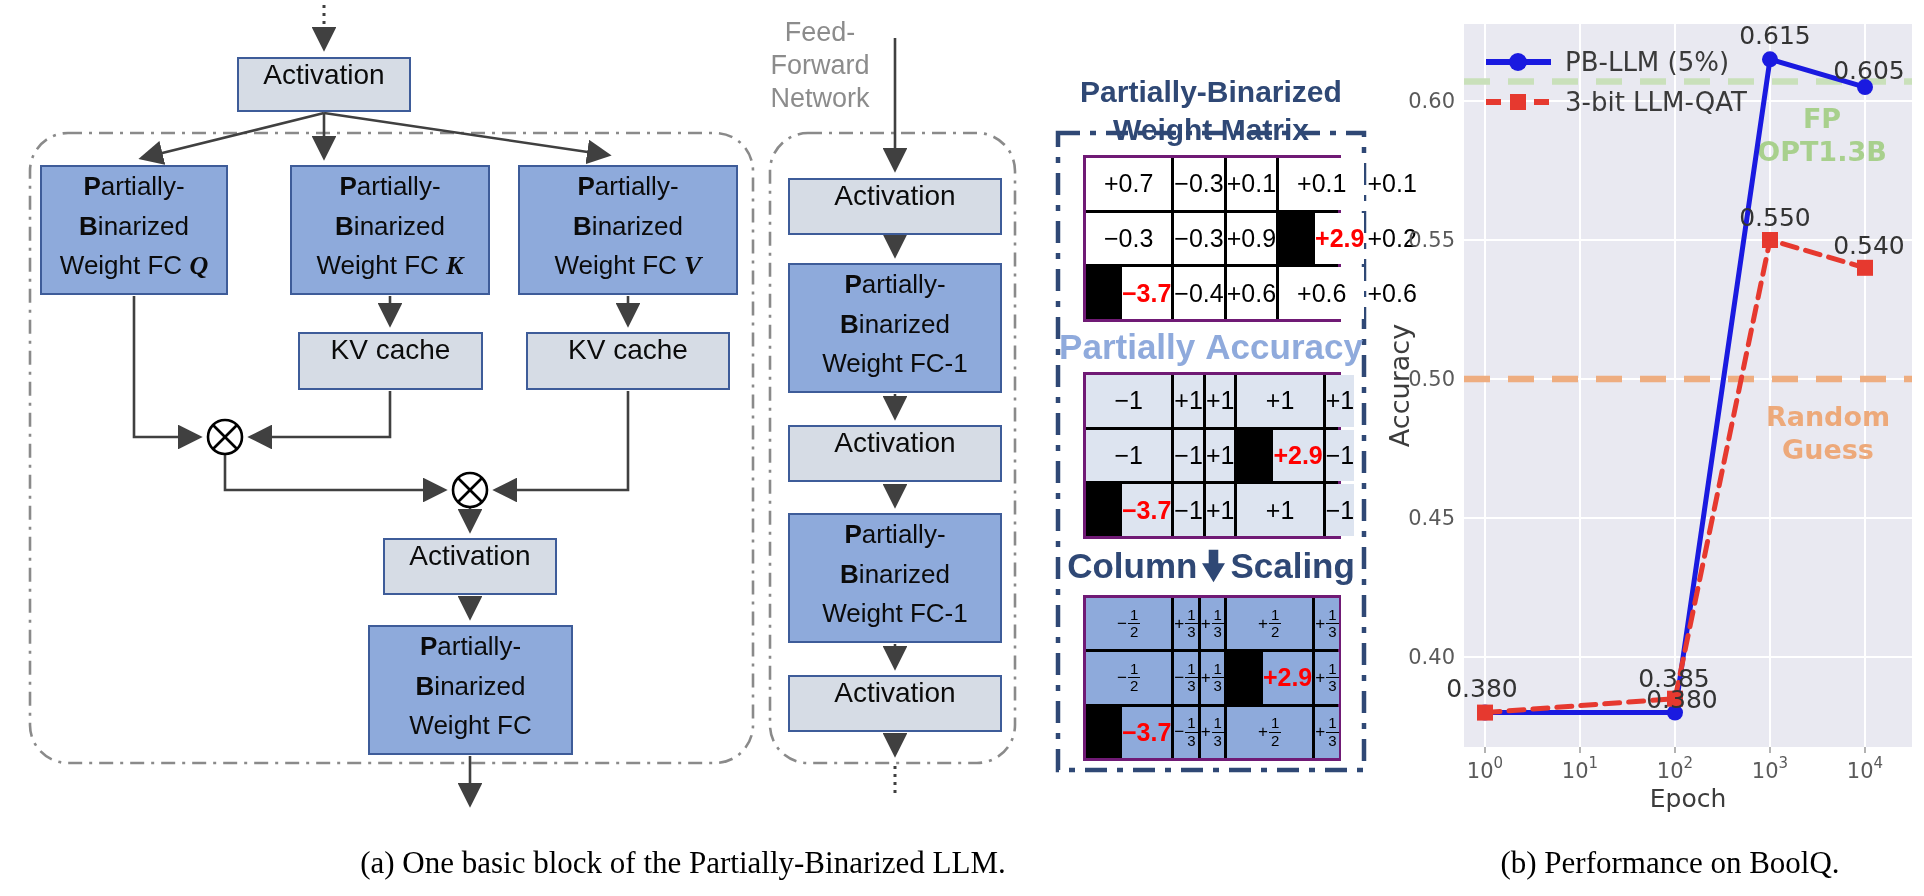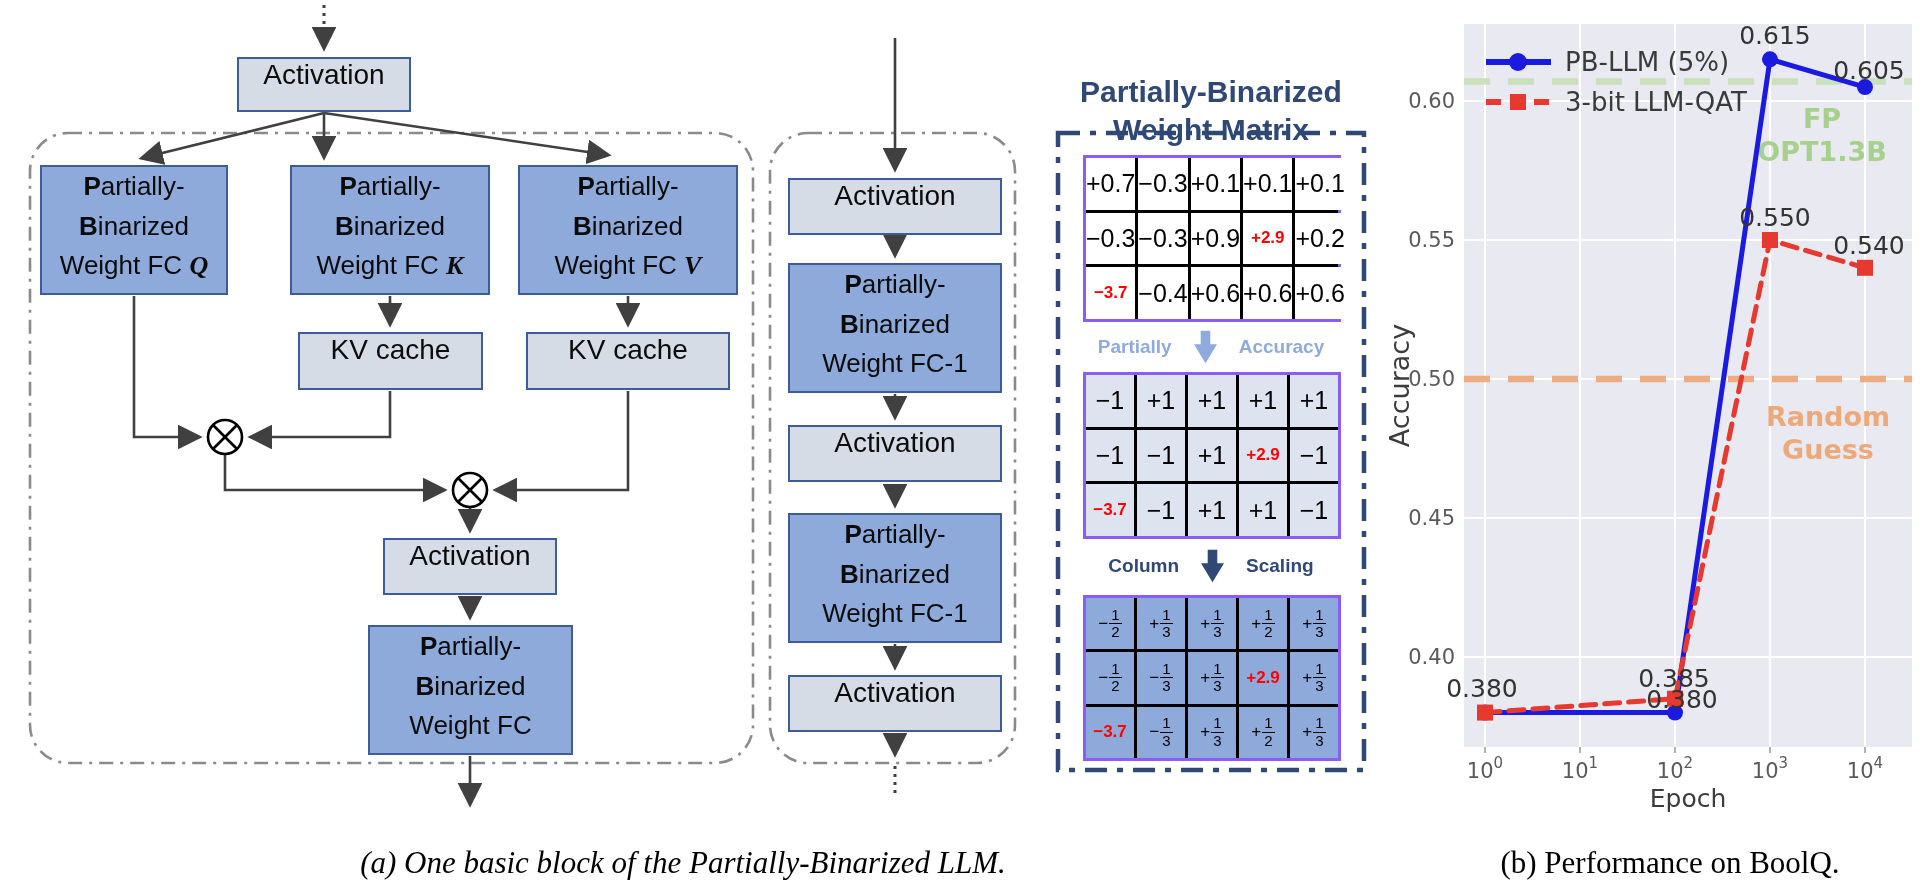--- a/index.html
+++ b/index.html
@@ -15,31 +15,31 @@
   .onel{font-size:28px;}
   .pb{font-size:26px;}
   .pb-line{display:block;line-height:1.52;}
   .cap::first-letter{font-weight:700;}
   .mvar{font-family:"Liberation Serif",serif;font-style:italic;font-weight:700;}
   .glabel{position:absolute;color:#8c8c8c;font-size:27px;line-height:1.22;text-align:center;font-weight:500;}
 
   
   .panel-title{position:absolute;text-align:center;font-size:30px;font-weight:700;
                color:var(--navy);line-height:1.25;}
-  .step-label{position:absolute;display:flex;align-items:center;justify-content:center;gap:22px;
-              font-size:19px;font-weight:700;}
+  .step-label{position:absolute;display:flex;align-items:center;justify-content:center;gap:5px;
+              font-size:35px;font-weight:700;}
   .step1{color:var(--step1_color);}
   .step2{color:var(--navy);}
   .mat{position:absolute;display:grid;grid-template-columns:repeat(5,1fr);grid-auto-rows:1fr;
-       gap:3px;background:#000;border:3px solid #8b5cf6;box-sizing:border-box;}
+       gap:3px;background:#000;border:3px solid #701a75;box-sizing:border-box;}
   .mat .cell{display:flex;align-items:center;justify-content:center;font-size:25px;color:#000;}
   #m1 .cell{background:#ffffff;}
   #m2 .cell{background:#dde4f0;}
   #m3 .cell{background:var(--box_blue);}
-  .mat .cell.hl{background:var(--highlight_bg);color:var(--highlight_text);font-weight:700;font-size:17px;}
+  .mat .cell.hl{background:var(--highlight_bg);color:var(--highlight_text);font-weight:700;font-size:25px;margin-left:36px;}
   .sgn{font-size:17px;margin-right:1px;}
   .fr{display:inline-flex;flex-direction:column;align-items:center;line-height:1.1;font-size:15px;}
   .fn{border-bottom:1.7px solid #000;padding:0 2px;}
 
   
   .caption{position:absolute;font-family:"Liberation Serif",serif;font-size:31px;text-align:center;color:#000;}
 
   #chart{position:absolute;left:1385px;top:0;width:539px;height:830px;}
   #diagram-svg{position:absolute;left:0;top:0;}
 </style>
@@ -130,20 +130,25 @@
 
   <div class="box light onel" style="left:383px;top:538px;width:174px;height:57px;">
     <span>Activation</span>
   </div>
   <div class="box blue pb" style="left:368px;top:625px;width:205px;height:130px;">
     <span class="pb-line cap">Partially-</span>
     <span class="pb-line cap">Binarized</span>
     <span class="pb-line">Weight FC</span>
   </div>
 
+  <div class="glabel" style="left:745px;top:16px;width:150px;">
+    <span>Feed-</span><br>
+    <span>Forward</span><br>
+    <span>Network</span>
+  </div>
 
   <div class="box light onel" style="left:788px;top:178px;width:214px;height:57px;">
     <span>Activation</span>
   </div>
   <div class="box blue pb" style="left:788px;top:263px;width:214px;height:130px;">
     <span class="pb-line cap">Partially-</span>
     <span class="pb-line cap">Binarized</span>
     <span class="pb-line">Weight FC-1</span>
   </div>
   <div class="box light onel" style="left:788px;top:425px;width:214px;height:57px;">
@@ -366,16 +371,16 @@
         <text x="297" y="708" text-anchor="middle" fill="#333333" font-size="25">0.380</text>
         <text x="390" y="44" text-anchor="middle" fill="#333333" font-size="25">0.615</text>
         <text x="484" y="79" text-anchor="middle" fill="#333333" font-size="25">0.605</text>
         <text x="390" y="226" text-anchor="middle" fill="#333333" font-size="25">0.550</text>
         <text x="484" y="254" text-anchor="middle" fill="#333333" font-size="25">0.540</text>
         <text x="303" y="807" text-anchor="middle" fill="#3c3c3c" font-size="25">Epoch</text>
         <text x="24" y="385.5" text-anchor="middle" fill="#3c3c3c" font-size="27" transform="rotate(-90 24 385.5)">Accuracy</text>
       </svg>
   </div>
 
-  <div class="caption" style="left:123px;top:845px;width:1120px;font-style:italic;">(a) One basic block of the Partially-Binarized LLM.</div>
+  <div class="caption" style="left:123px;top:845px;width:1120px;">(a) One basic block of the Partially-Binarized LLM.</div>
   <div class="caption" style="left:1420px;top:845px;width:500px;">(b) Performance on BoolQ.</div>
 
 </div>
 
 </body></html>

